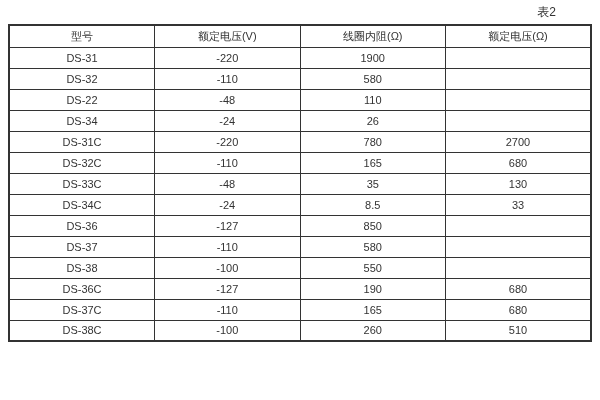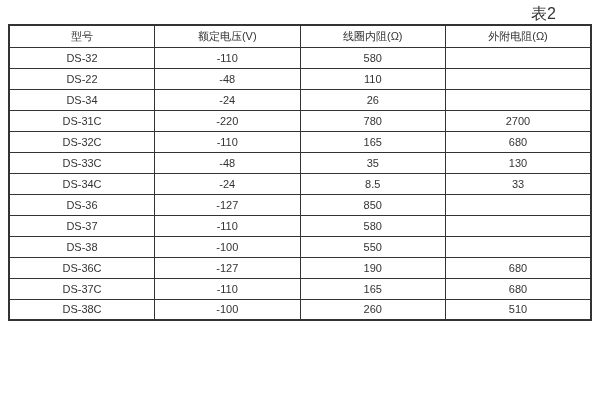--- a/index.html
+++ b/index.html
@@ -15,21 +15,21 @@
     font-family: "Liberation Sans", "DejaVu Sans", sans-serif;
     color: var(--text-color);
     overflow: hidden;
   }
   .caption {
     position: absolute;
     top: 4px;
     left: 0;
     width: 556px;
     text-align: right;
-    font-size: 16px;
+    font-size: 12px;
     color: var(--text-color);
     padding-left: 27px;
   }
   table.spec {
     position: absolute;
     left: 8px;
     top: 24px;
     width: 584px;
     height: 260px;
     border-collapse: collapse;
@@ -58,24 +58,30 @@
 <body>
 
 <div class="caption">表2</div>
 
 <table class="spec">
   <thead>
     <tr>
       <th>型号</th>
       <th>额定电压(V)</th>
       <th>线圈内阻(Ω)</th>
-      <th>外附电阻(Ω)</th>
+      <th>额定电压(Ω)</th>
     </tr>
   </thead>
   <tbody>
+      <tr>
+        <td>DS-31</td>
+        <td>-220</td>
+        <td>1900</td>
+        <td></td>
+      </tr>
       <tr>
         <td>DS-32</td>
         <td>-110</td>
         <td>580</td>
         <td></td>
       </tr>
       <tr>
         <td>DS-22</td>
         <td>-48</td>
         <td>110</td>

